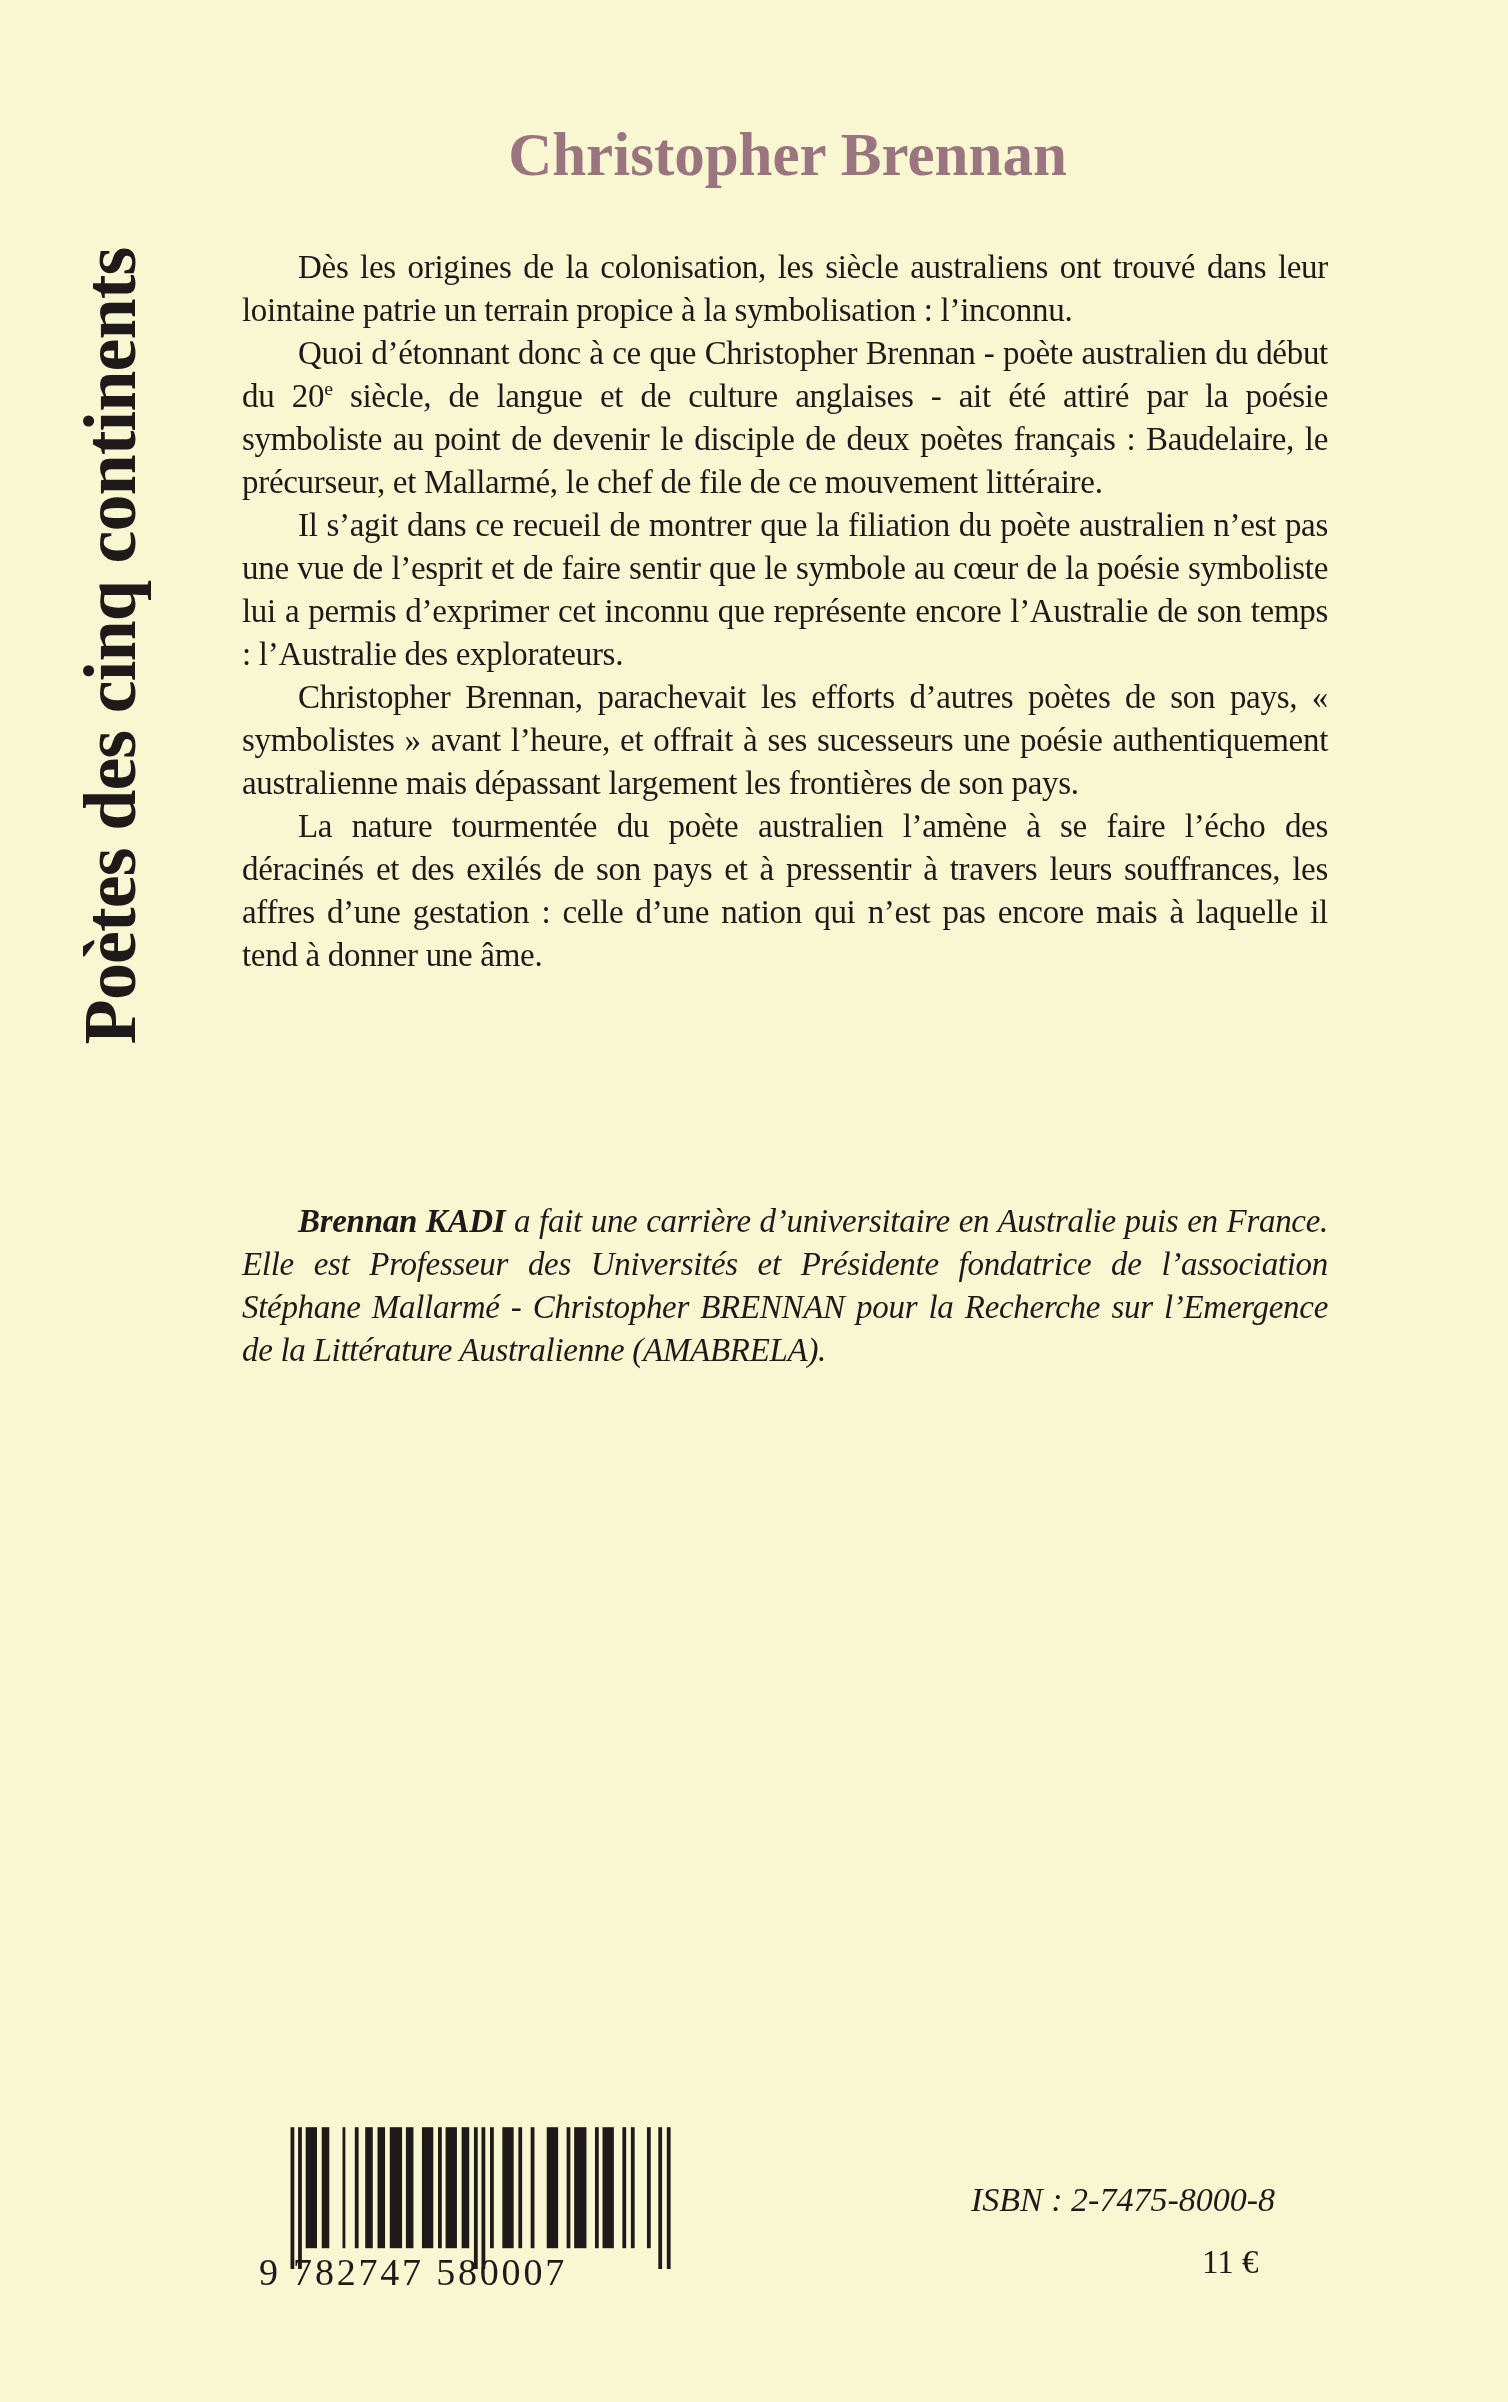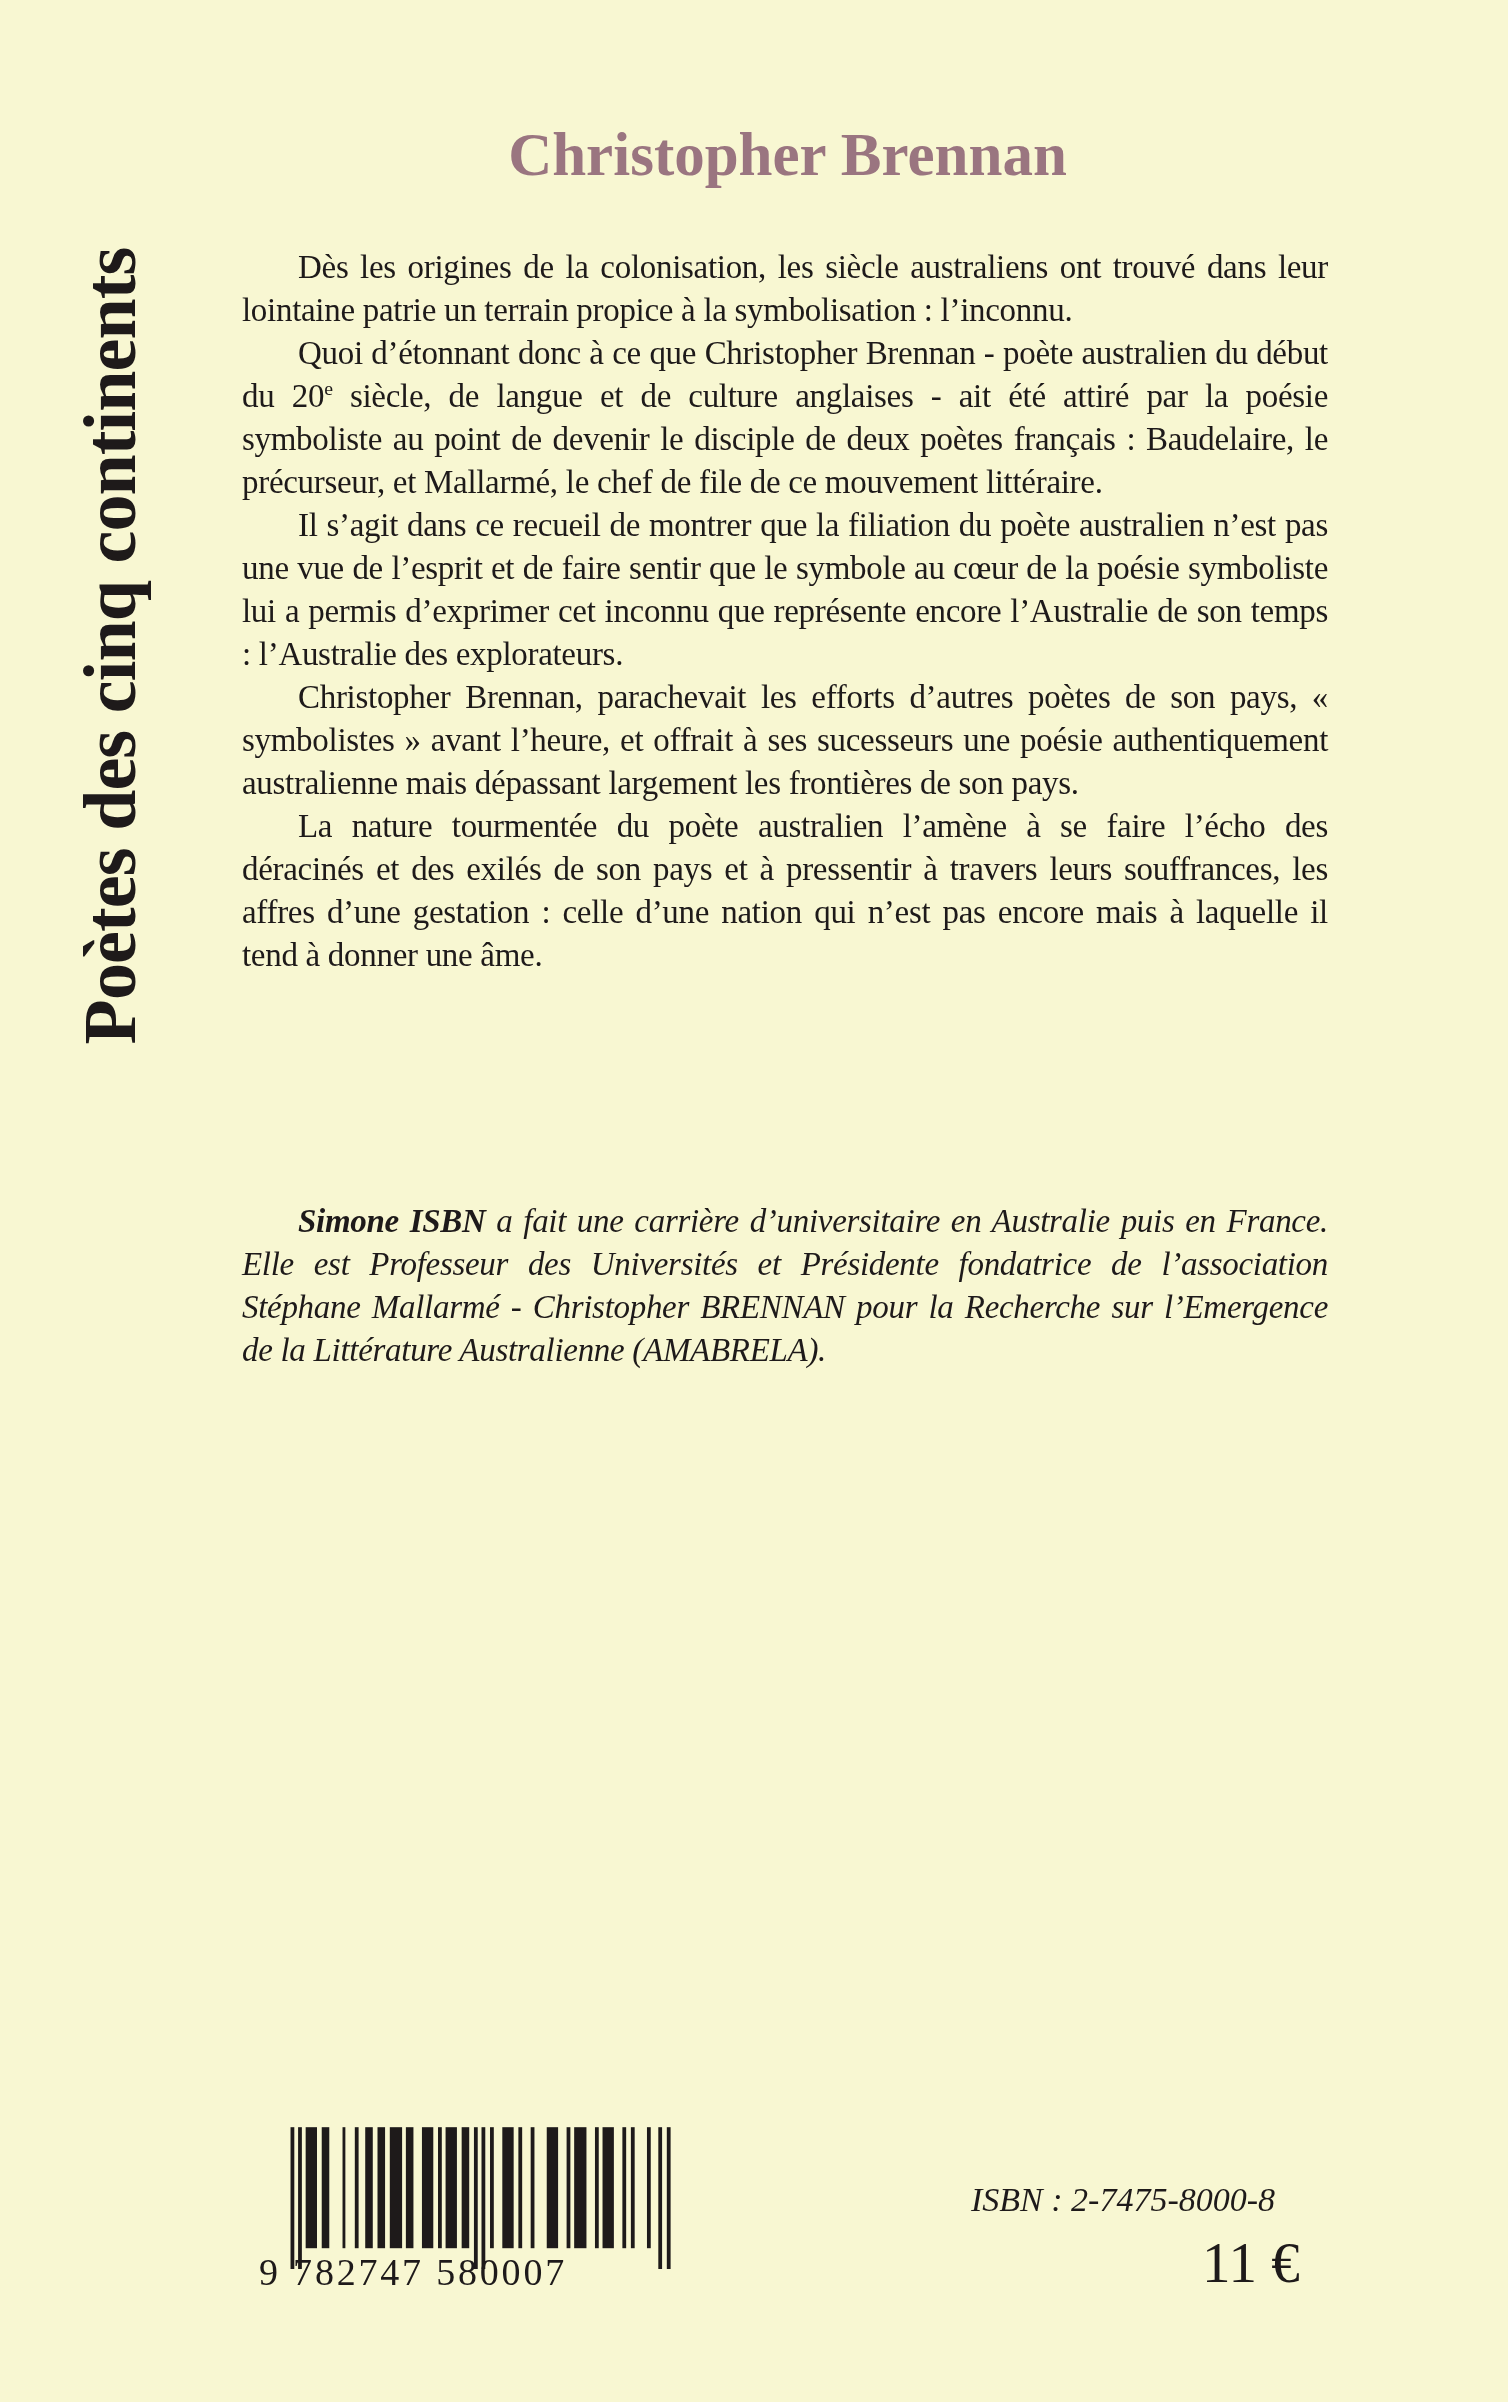--- a/index.html
+++ b/index.html
@@ -70,42 +70,42 @@
     font-size:38px; letter-spacing:2.8px;
     white-space:pre;
     color:#1e1a1a;
   }
   .isbn {
     position:absolute; left:971px; top:2181px;
     font-size:34px; line-height:38px;font-style:italic;
   }
   .price {
     position:absolute; left:1202px; top:2239px;
-    font-size:57px; line-height:47px;
+    font-size:33px; line-height:47px;
   }
 </style>
 </head>
 <body>
 
 <div class="spine-title">
   <span>Poètes des cinq continents</span>
 </div>
 
 <div class="book-title">Christopher Brennan</div>
 
 <div class="body-text">
   <p>Dès les origines de la colonisation, les siècle australiens ont trouvé dans leur lointaine patrie un terrain propice à la symbolisation : l’inconnu.</p>
   <p><span>Quoi d’étonnant donc à ce que Christopher Brennan - poète australien du début du 20</span><sup>e</sup><span> siècle, de langue et de culture anglaises - ait été attiré par la poésie symboliste au point de devenir le disciple de deux poètes français : Baudelaire, le précurseur, et Mallarmé, le chef de file de ce mouvement littéraire.</span></p>
   <p>Il s’agit dans ce recueil de montrer que la filiation du poète australien n’est pas une vue de l’esprit et de faire sentir que le symbole au cœur de la poésie symboliste lui a permis d’exprimer cet inconnu que représente encore l’Australie de son temps : l’Australie des explorateurs.</p>
   <p>Christopher Brennan, parachevait les efforts d’autres poètes de son pays, « symbolistes » avant l’heure, et offrait à ses sucesseurs une poésie authentiquement australienne mais dépassant largement les frontières de son pays.</p>
   <p>La nature tourmentée du poète australien l’amène à se faire l’écho des déracinés et des exilés de son pays et à pressentir à travers leurs souffrances, les affres d’une gestation : celle d’une nation qui n’est pas encore mais à laquelle il tend à donner une âme.</p>
 </div>
 
 <div class="bio">
-  <p><b>Simone ISBN</b><span> a fait une carrière d’universitaire en Australie puis en France. Elle est Professeur des Universités et Présidente fondatrice de l’association Stéphane Mallarmé - Christopher BRENNAN pour la Recherche sur l’Emergence de la Littérature Australienne (AMABRELA).</span></p>
+  <p><b>Brennan KADI</b><span> a fait une carrière d’universitaire en Australie puis en France. Elle est Professeur des Universités et Présidente fondatrice de l’association Stéphane Mallarmé - Christopher BRENNAN pour la Recherche sur l’Emergence de la Littérature Australienne (AMABRELA).</span></p>
 </div>
 
 <div class="barcode">
   <svg width="416" height="163" viewBox="0 0 440 172">
     <g fill="#1e1a1a">
       <rect x="27" y="0" width="4" height="150"></rect>
       <rect x="35" y="0" width="4" height="150"></rect>
       <rect x="43" y="0" width="12" height="128"></rect>
       <rect x="60" y="0" width="8" height="128"></rect>
       <rect x="82" y="0" width="3" height="128"></rect>

